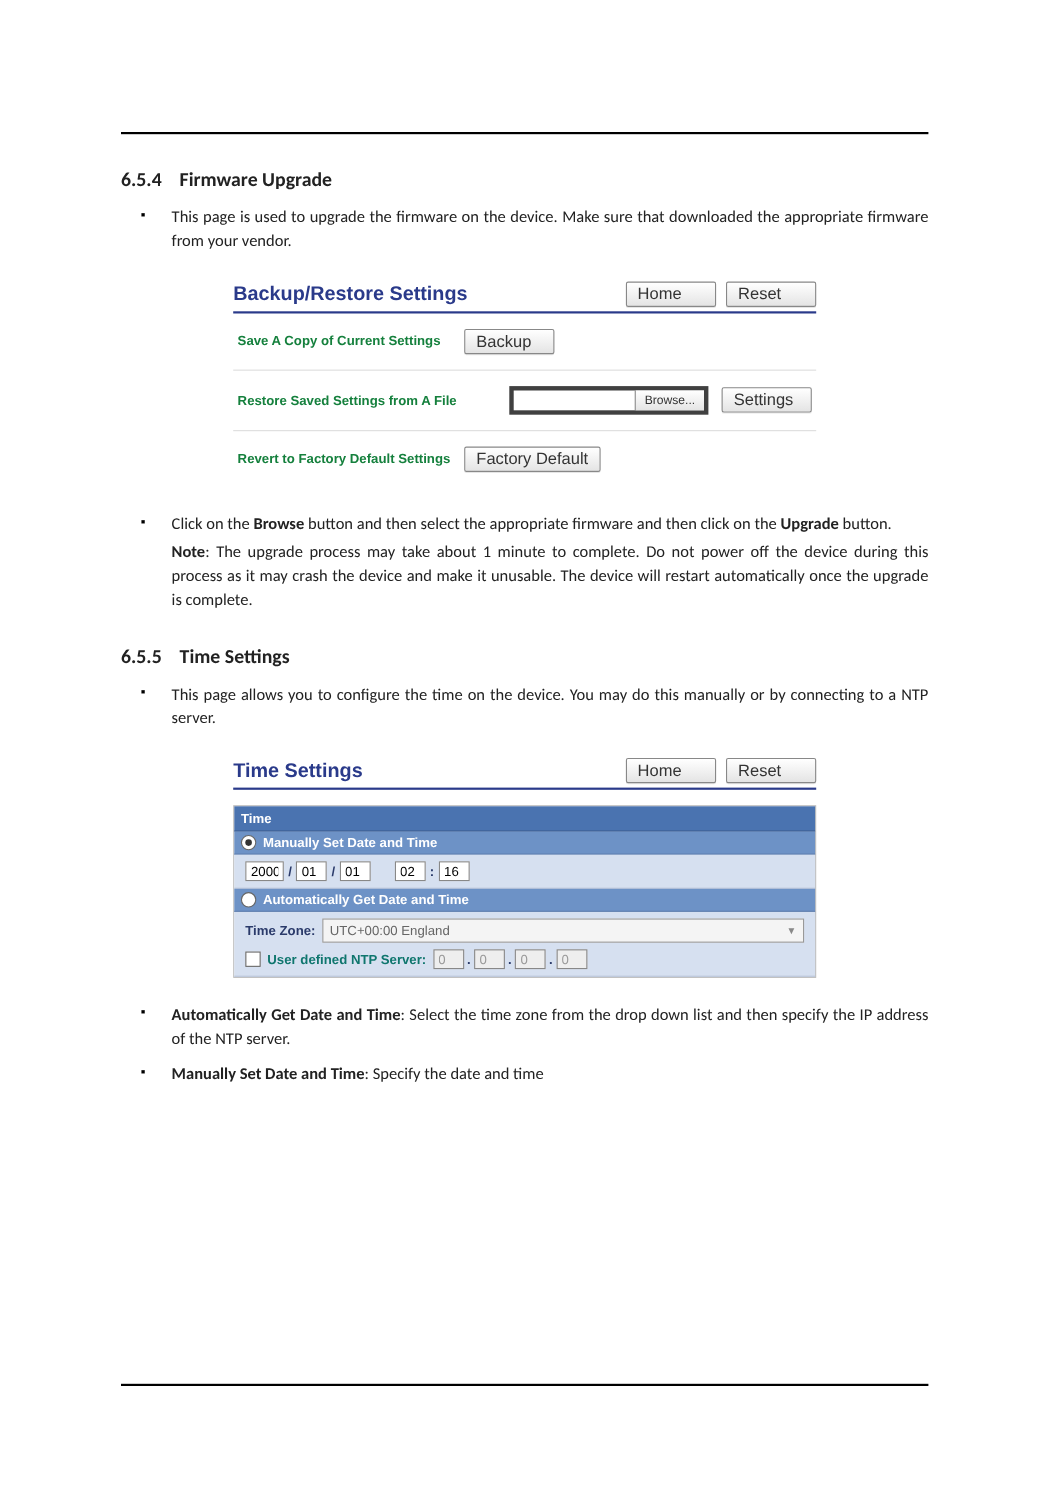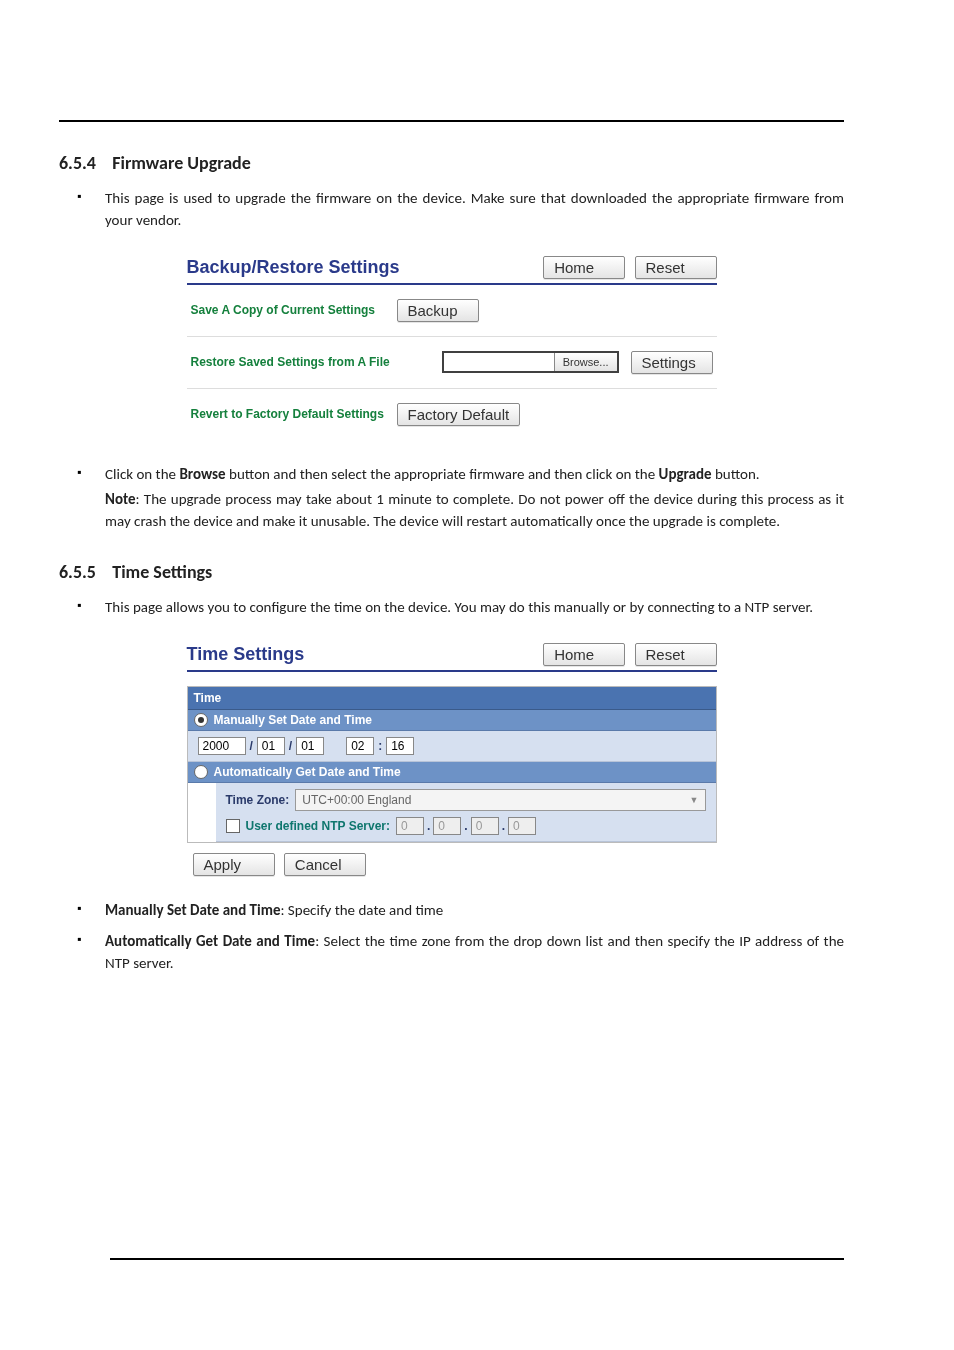--- a/index.html
+++ b/index.html
@@ -8,21 +8,21 @@
     background: #fff;
     font-family: Calibri, "Segoe UI", Arial, sans-serif;
     color: #222;
     width: 954px;
   }
   .page {
     width: 954px;
     min-height: 1350px;
     position: relative;
     box-sizing: border-box;
-    padding: 120px 110px 60px 59px;
+    padding: 120px 110px 60px 110px;
   }
   .rule {
     border: none;
     border-top: 2px solid #000;
     margin: 0 0 30px 0;
   }
   .rule.bottom {
     position: absolute;
     left: 110px;
     right: 110px;
@@ -112,21 +112,21 @@
   }
   .fig1 .row .ctrls {
     flex: 1;
     display: flex;
     align-items: center;
     gap: 6px;
   }
   .file-box {
     display: inline-flex;
     align-items: center;
-    border: 2px solid #404040;
+    border: 4px solid #404040;
     background: #fff;
     height: 18px;
   }
   .file-box .slot {
     width: 110px;
     height: 18px;
   }
   .file-box .browse {
     padding: 0 8px;
     font-size: 11px;
@@ -182,21 +182,20 @@
     padding: 6px 10px;
     display: flex;
     align-items: center;
     gap: 4px;
     border-bottom: 1px solid #b8c4d8;
   }
   .panel .body2 {
     background: #d6e0f0;
     padding: 6px 10px;
     border-bottom: 1px solid #b8c4d8;
-    margin-left: 28px;
   }
   .ibox {
     width: 38px;
     height: 18px;
     border: 1px solid #888;
     background: #fff;
     font-size: 12px;
     padding: 0 4px;
     box-sizing: border-box;
   }
@@ -342,21 +341,21 @@
       </div>
 
       <div class="panel">
         <div class="title">Time</div>
 
         <div class="subhdr">
           <span class="radio on"></span>
           <span>Manually Set Date and Time</span>
         </div>
         <div class="body">
-          <input class="ibox" style="width: 48px;" value="2000">
+          <input class="ibox" style="width: 35px;" value="2000">
           <span class="sep">/</span>
           <input class="ibox small" value="01" style="">
           <span class="sep">/</span>
           <input class="ibox small" value="01" style="">
           <span style="width:14px;"></span>
           <input class="ibox small" value="02" style="">
           <span class="sep">:</span>
           <input class="ibox small" value="16" style="">
         </div>
 
@@ -381,30 +380,26 @@
               <input class="ibox small dis" value="0" style="">
               <span class="sep">.</span>
               <input class="ibox small dis" value="0" style="">
               <span class="sep">.</span>
               <input class="ibox small dis" value="0" style="">
             </span>
           </div>
         </div>
       </div>
 
-      <div class="rowbtns">
-        <span class="btn">Apply</span>
-        <span class="btn">Cancel</span>
-      </div>
     </div>
   </div>
 
   <ul class="outer">
+    <li>
+      <strong>Automatically Get Date and Time</strong><span>: Select the time zone from the drop down list and then specify the IP address of the NTP server.</span>
+    </li>
     <li>
       <strong>Manually Set Date and Time</strong><span>: Specify the date and time</span>
     </li>
-    <li>
-      <strong>Automatically Get Date and Time</strong><span>: Select the time zone from the drop down list and then specify the IP address of the NTP server.</span>
-    </li>
   </ul>
 
   <hr class="rule bottom">
 </div>
 
 </body></html>

